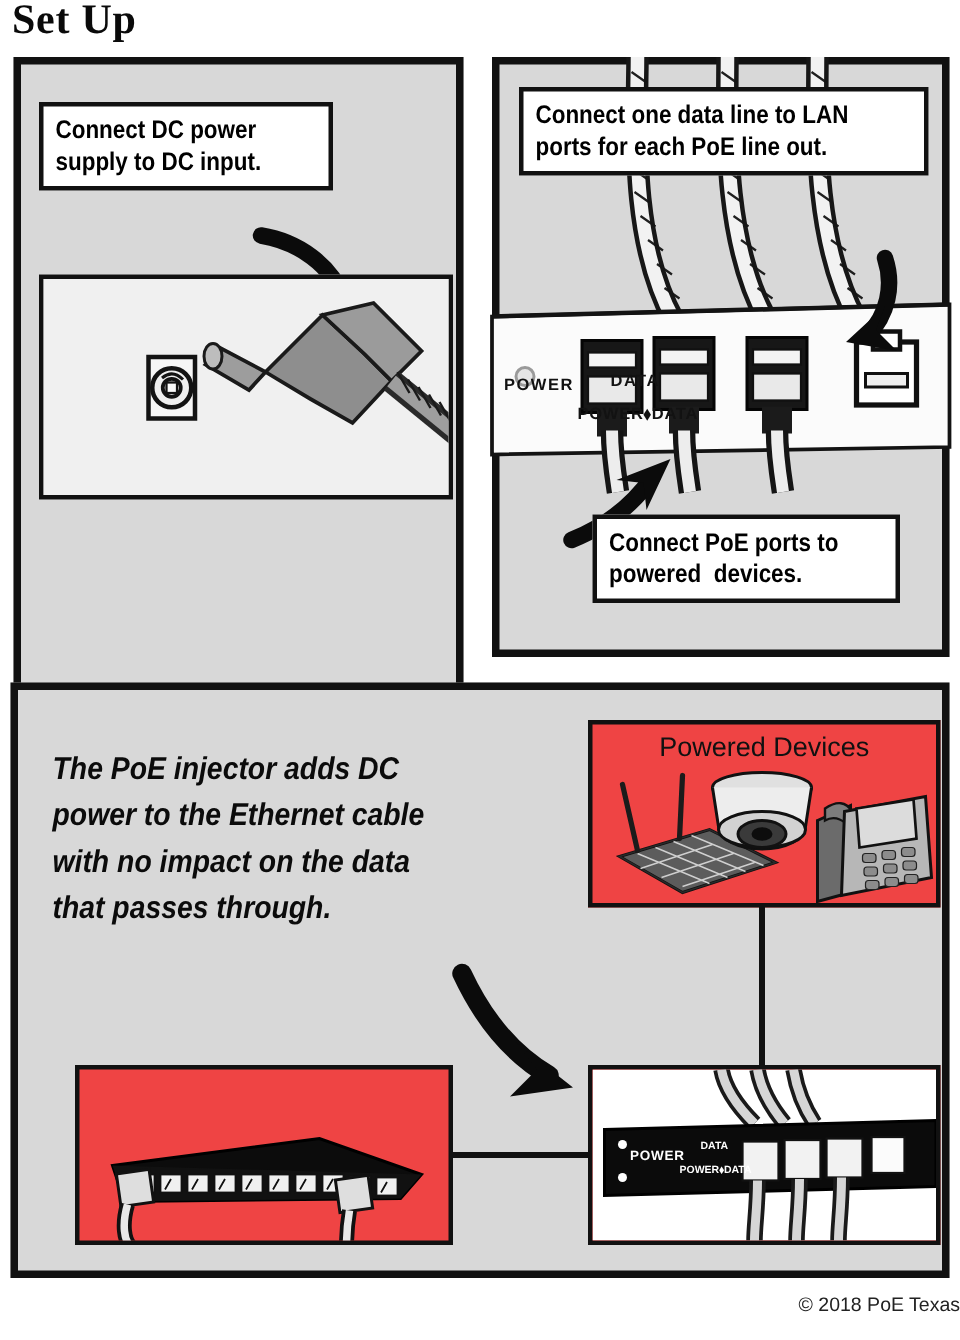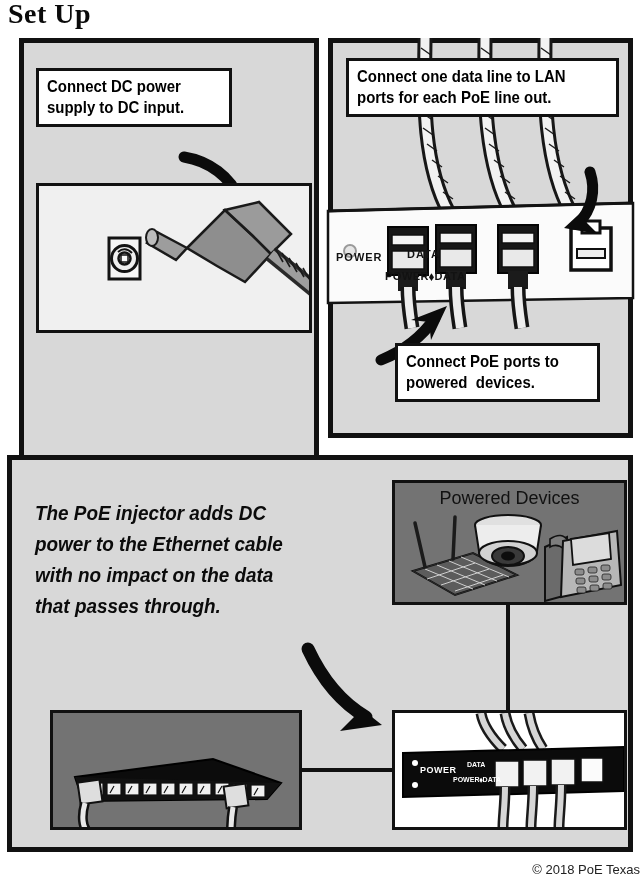--- a/index.html
+++ b/index.html
@@ -7,21 +7,21 @@
        font-family:"Liberation Sans",sans-serif;-webkit-font-smoothing:none;}
 
   .page{position:absolute;inset:0;background:#ffffff;}
 
   
   .title{position:absolute;left:8px;top:-2px;font-family:"Liberation Serif",serif;
          font-weight:bold;font-size:28px;letter-spacing:0.5px;color:#0a0a0a;}
 
   
   .panel{position:absolute;background:#d8d8d8;border:5px solid #111;box-sizing:border-box;}
-  #panel-left {left:19px;  top:38px;  width:300px; height:496px;}
+  #panel-left {left:9px;  top:38px;  width:300px; height:496px;}
   #panel-right{left:328px;top:38px;  width:305px; height:400px;}
   #panel-bottom{left:7px; top:455px; width:626px; height:397px;}
 
   
   .callout{position:absolute;background:#fff;border:3px solid #111;box-sizing:border-box;
            padding:5px 8px 6px 8px;}
   .callout .ln{font-weight:bold;font-size:17px;line-height:21px;color:#000;
                font-family:"Liberation Sans",sans-serif;
                transform:scaleX(0.88);transform-origin:left center;white-space:pre;}
 
@@ -33,21 +33,21 @@
   .imgframe{position:absolute;background:#f2f2f2;border:3px solid #111;box-sizing:border-box;overflow:hidden;}
   #frame-dcjack{left:12px;top:140px;width:276px;height:150px;}
 
   
   #bigtext{position:absolute;left:23px;top:37px;width:285px;font-style:italic;}
   #bigtext .ln{font-weight:bold;font-size:21px;line-height:31px;color:#0b0b0b;
                font-family:"Liberation Sans",sans-serif;
                transform:scaleX(0.9);transform-origin:left center;white-space:pre;}
 
   
-  .subbox{position:absolute;background:#737373;border:3px solid #111;box-sizing:border-box;overflow:hidden;}
+  .subbox{position:absolute;background:#ef4444;border:3px solid #111;box-sizing:border-box;overflow:hidden;}
   #box-powered {left:380px;top:20px; width:235px;height:125px;}
   #box-datasrc {left:38px; top:250px;width:252px;height:120px;}
   #box-injector{left:380px;top:250px;width:235px;height:120px;}
 
   .boxlabel{position:absolute;left:0;right:0;top:5px;text-align:center;
             font-size:18px;color:#111;font-family:"Liberation Sans",sans-serif;}
 
   
   .connline{position:absolute;background:#111;}
   #line-vert{left:494px;top:144px;width:4px;height:108px;}

